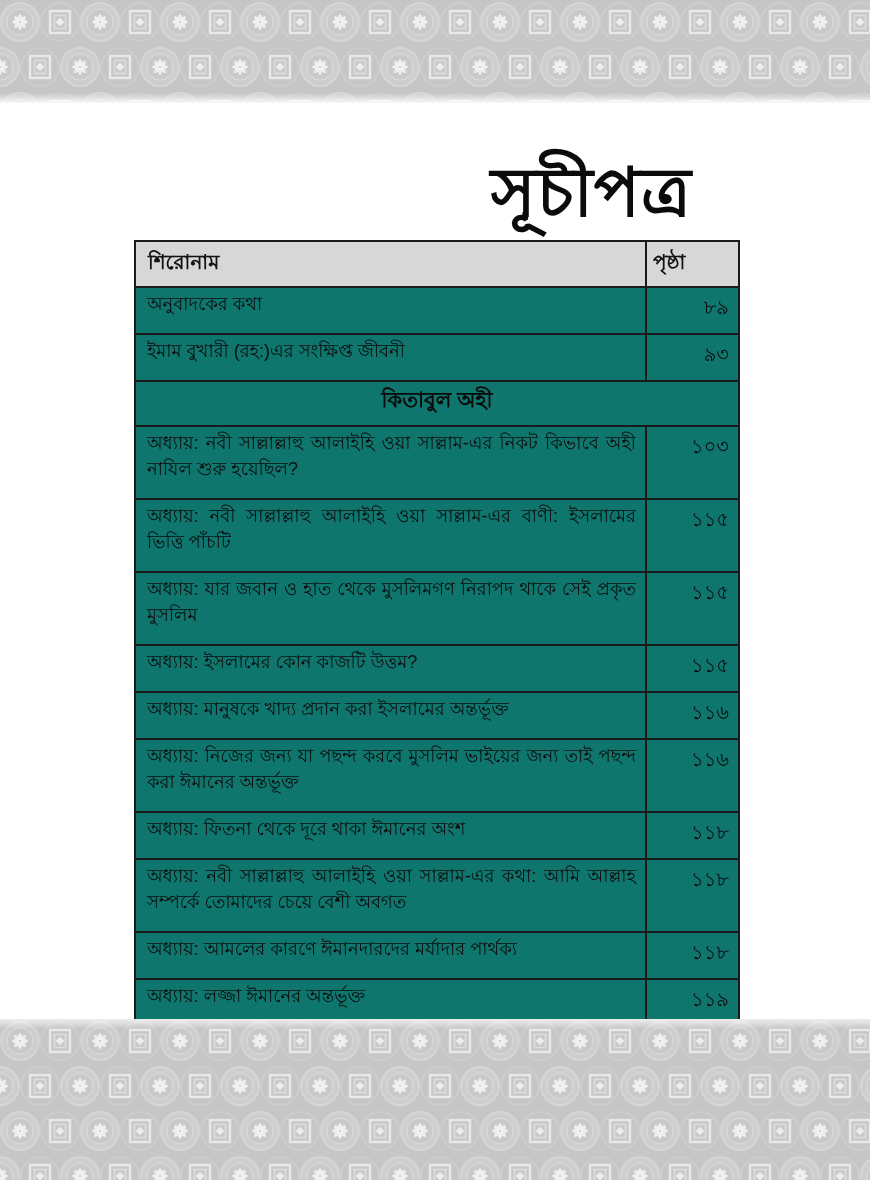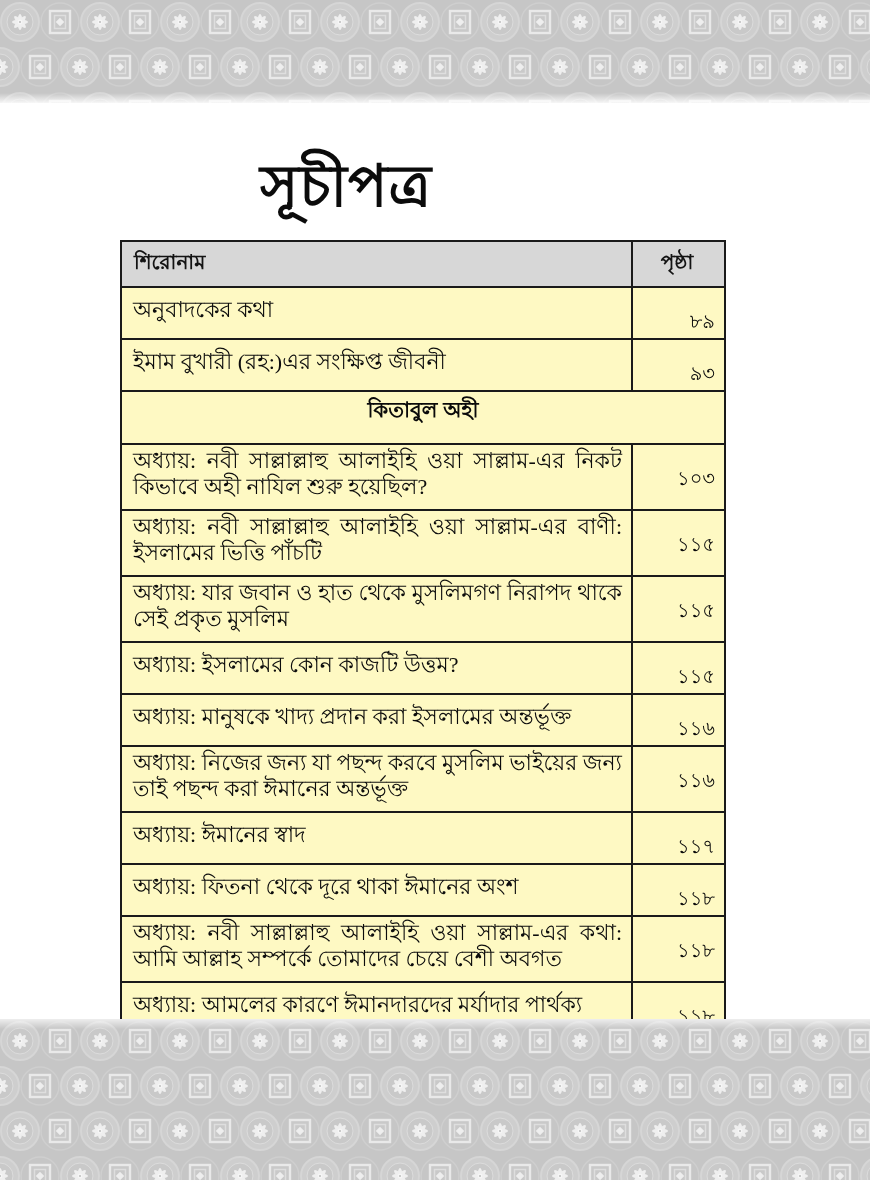--- a/index.html
+++ b/index.html
@@ -24,77 +24,76 @@
   .band-bottom{top:1019px;height:161px;}
   .band::after{
     content:"";position:absolute;left:0;right:0;height:10px;
   }
   .band-top::after{bottom:0;background:linear-gradient(to bottom,rgba(255,255,255,0),rgba(255,255,255,.85));}
   .band-bottom::after{top:0;background:linear-gradient(to top,rgba(255,255,255,0),rgba(255,255,255,.7));}
 
   .page-title{
     position:absolute;
     top:150px;left:0;width:692px;
-    text-align:center;
-    font-size:58px;
+    text-align:right;
+    font-size:68px;
     font-weight:900;
     letter-spacing:1px;
     color:#0b0b0b;
     line-height:1.25;
   }
 
   table.toc{
     position:absolute;
-    left:120px;top:240px;
+    left:134px;top:240px;
     width:604px;
     border-collapse:collapse;
     table-layout:fixed;
-    background:#fef9c3;
+    background:#0f766e;
     border:2.5px solid var(--border);
   }
   table.toc th, table.toc td{
     border:2px solid var(--border);
   }
   col.c-title{width:511px;}
   col.c-page{width:93px;}
 
   th.h-title{
     background:var(--header-bg);
     text-align:left;
     font-size:20px;font-weight:600;
     padding:5px 10px 6px 12px;
   }
   th.h-page{
     background:var(--header-bg);
-    text-align:center;
+    text-align:left;
     font-size:20px;font-weight:600;
     padding:5px 9px 6px 6px;
   }
   td.title{
-    font-size:22px;
+    font-size:18px;
     line-height:26px;
-    padding:3px 9px 9px 11px;
+    padding:3px 9px 16px 11px;
     text-align:justify;
     color:#0c0c0c;
-    font-family:Liberation Serif, serif;
   }
   td.page{
     font-size:19.5px;
     line-height:26px;
     text-align:right;
     vertical-align:top;
-    padding:20px 9px 4px 4px;
+    padding:6px 9px 4px 4px;
     color:#0c0c0c;
   }
   td.section{
     text-align:center;
     font-weight:700;
     font-size:21px;
     line-height:27px;
-    padding:4px 6px 20px;
+    padding:4px 6px 12px;
     color:#0a0a0a;
   }
 </style>
 </head>
 <body>
 
 <div class="band band-top">
   <svg width="870" height="103" xmlns="http://www.w3.org/2000/svg">
     <defs>
       <g id="flowerMotifT">
@@ -171,24 +170,20 @@
       </tr>
       <tr>
         <td class="title">অধ্যায়: মানুষকে খাদ্য প্রদান করা ইসলামের অন্তর্ভূক্ত</td>
         <td class="page">১১৬</td>
       </tr>
       <tr>
         <td class="title">অধ্যায়: নিজের জন্য যা পছন্দ করবে মুসলিম ভাইয়ের জন্য তাই পছন্দ করা ঈমানের অন্তর্ভূক্ত</td>
         <td class="page">১১৬</td>
       </tr>
       <tr>
-        <td class="title">অধ্যায়: ঈমানের স্বাদ</td>
-        <td class="page">১১৭</td>
-      </tr>
-      <tr>
         <td class="title">অধ্যায়: ফিতনা থেকে দূরে থাকা ঈমানের অংশ</td>
         <td class="page">১১৮</td>
       </tr>
       <tr>
         <td class="title">অধ্যায়: নবী সাল্লাল্লাহু আলাইহি ওয়া সাল্লাম-এর কথা: আমি আল্লাহ সম্পর্কে তোমাদের চেয়ে বেশী অবগত</td>
         <td class="page">১১৮</td>
       </tr>
       <tr>
         <td class="title">অধ্যায়: আমলের কারণে ঈমানদারদের মর্যাদার পার্থক্য</td>
         <td class="page">১১৮</td>

